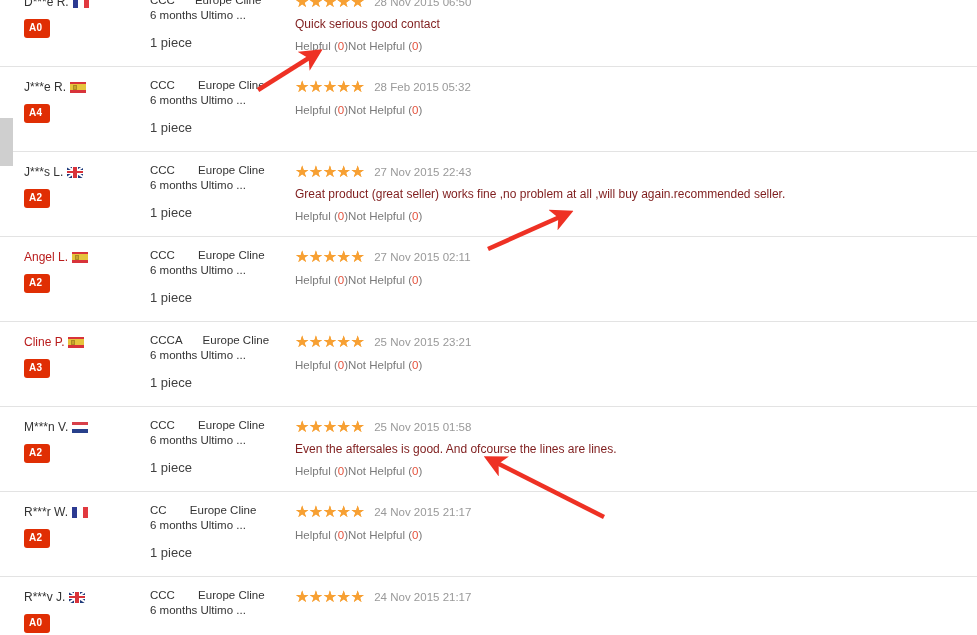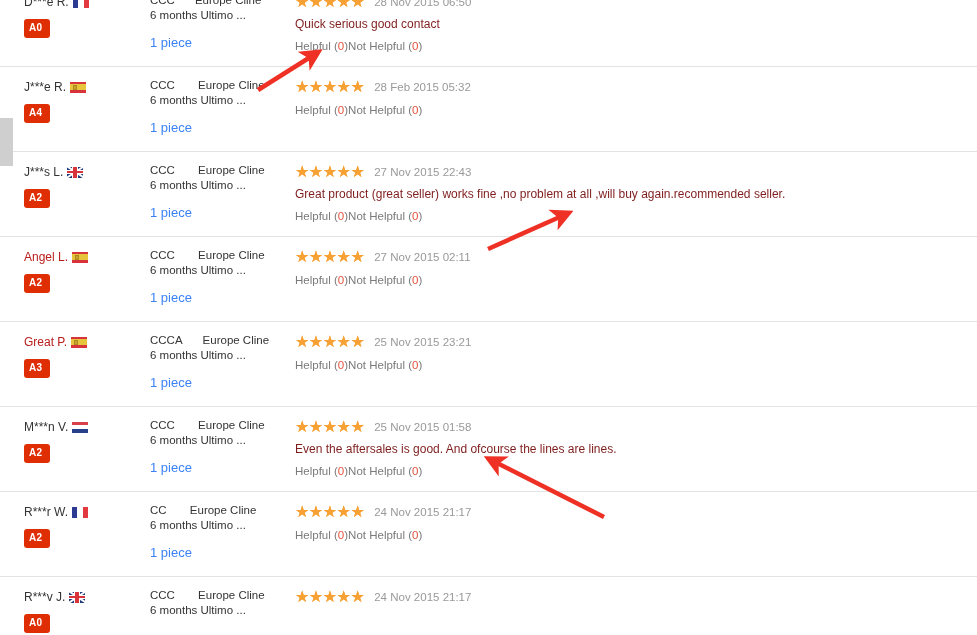--- a/index.html
+++ b/index.html
@@ -102,21 +102,21 @@
   }
   .prod-title .masked{
     display:inline-block;
     background:#ffffff;
     width:20px;
     height:11px;
     vertical-align:middle;
   }
   .prod-qty{
     font-size:13px;
-    color:#3b82f6;
+    color:#404040;
     margin-top:12px;
     line-height:16px;
   }
 
   .col-review{
     flex:1 1 auto;
     box-sizing:border-box;
     padding-top:2px;
     padding-right:12px;
     min-width:0;
@@ -309,21 +309,21 @@
         </div>
         <div class="review-text"></div>
         <div class="helpful-bar">
           <span class="helpful-link"><span>Helpful</span> (<span class="cnt">0</span>)</span>
           <span class="helpful-link"><span>Not Helpful</span> (<span class="cnt">0</span>)</span>
         </div>
       </div>
     </div>
     <div class="fb-row">
       <div class="col-buyer"><div class="buyer-line">
-          <span class="buyer-name link">Great P.</span>
+          <span class="buyer-name link">Cline P.</span>
           <span class="flag flag-es">
             <i class="crest"></i>
           </span>
         </div><span class="rank-badge">A3</span></div>
       <div class="col-product">
         <div class="prod-title"><span>CCCA<span class="masked"></span>Europe Cline</span><br><span>6 months Ultimo ...</span></div>
         <div class="prod-qty">1 piece</div>
       </div>
       <div class="col-review">
         <div class="review-head">

